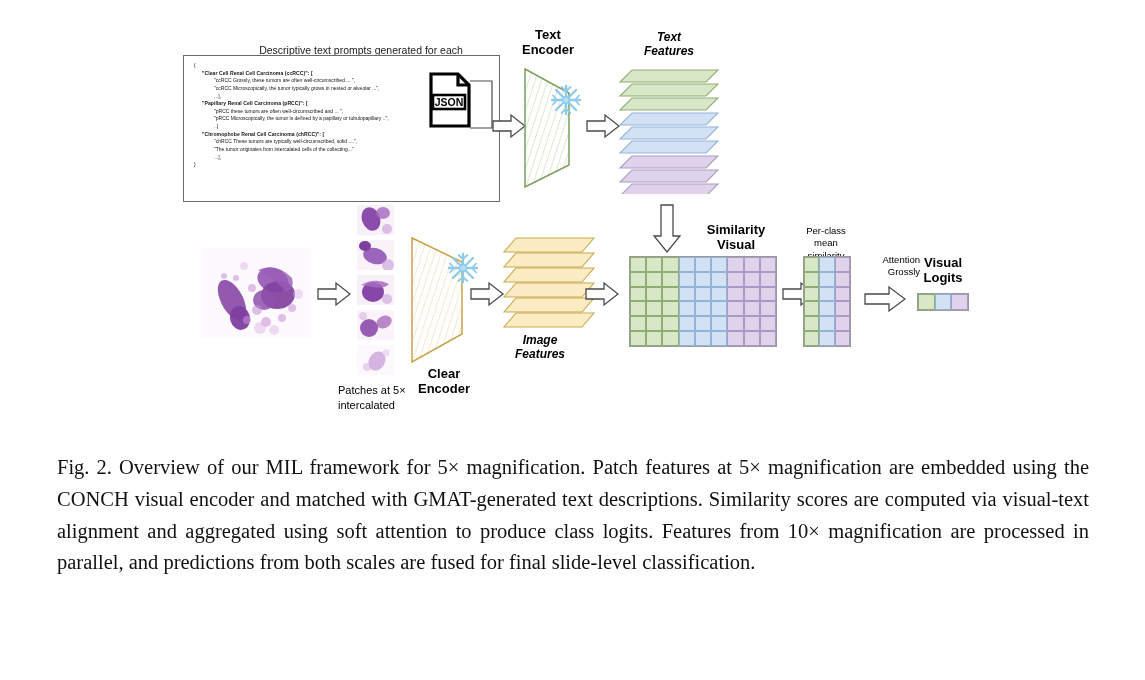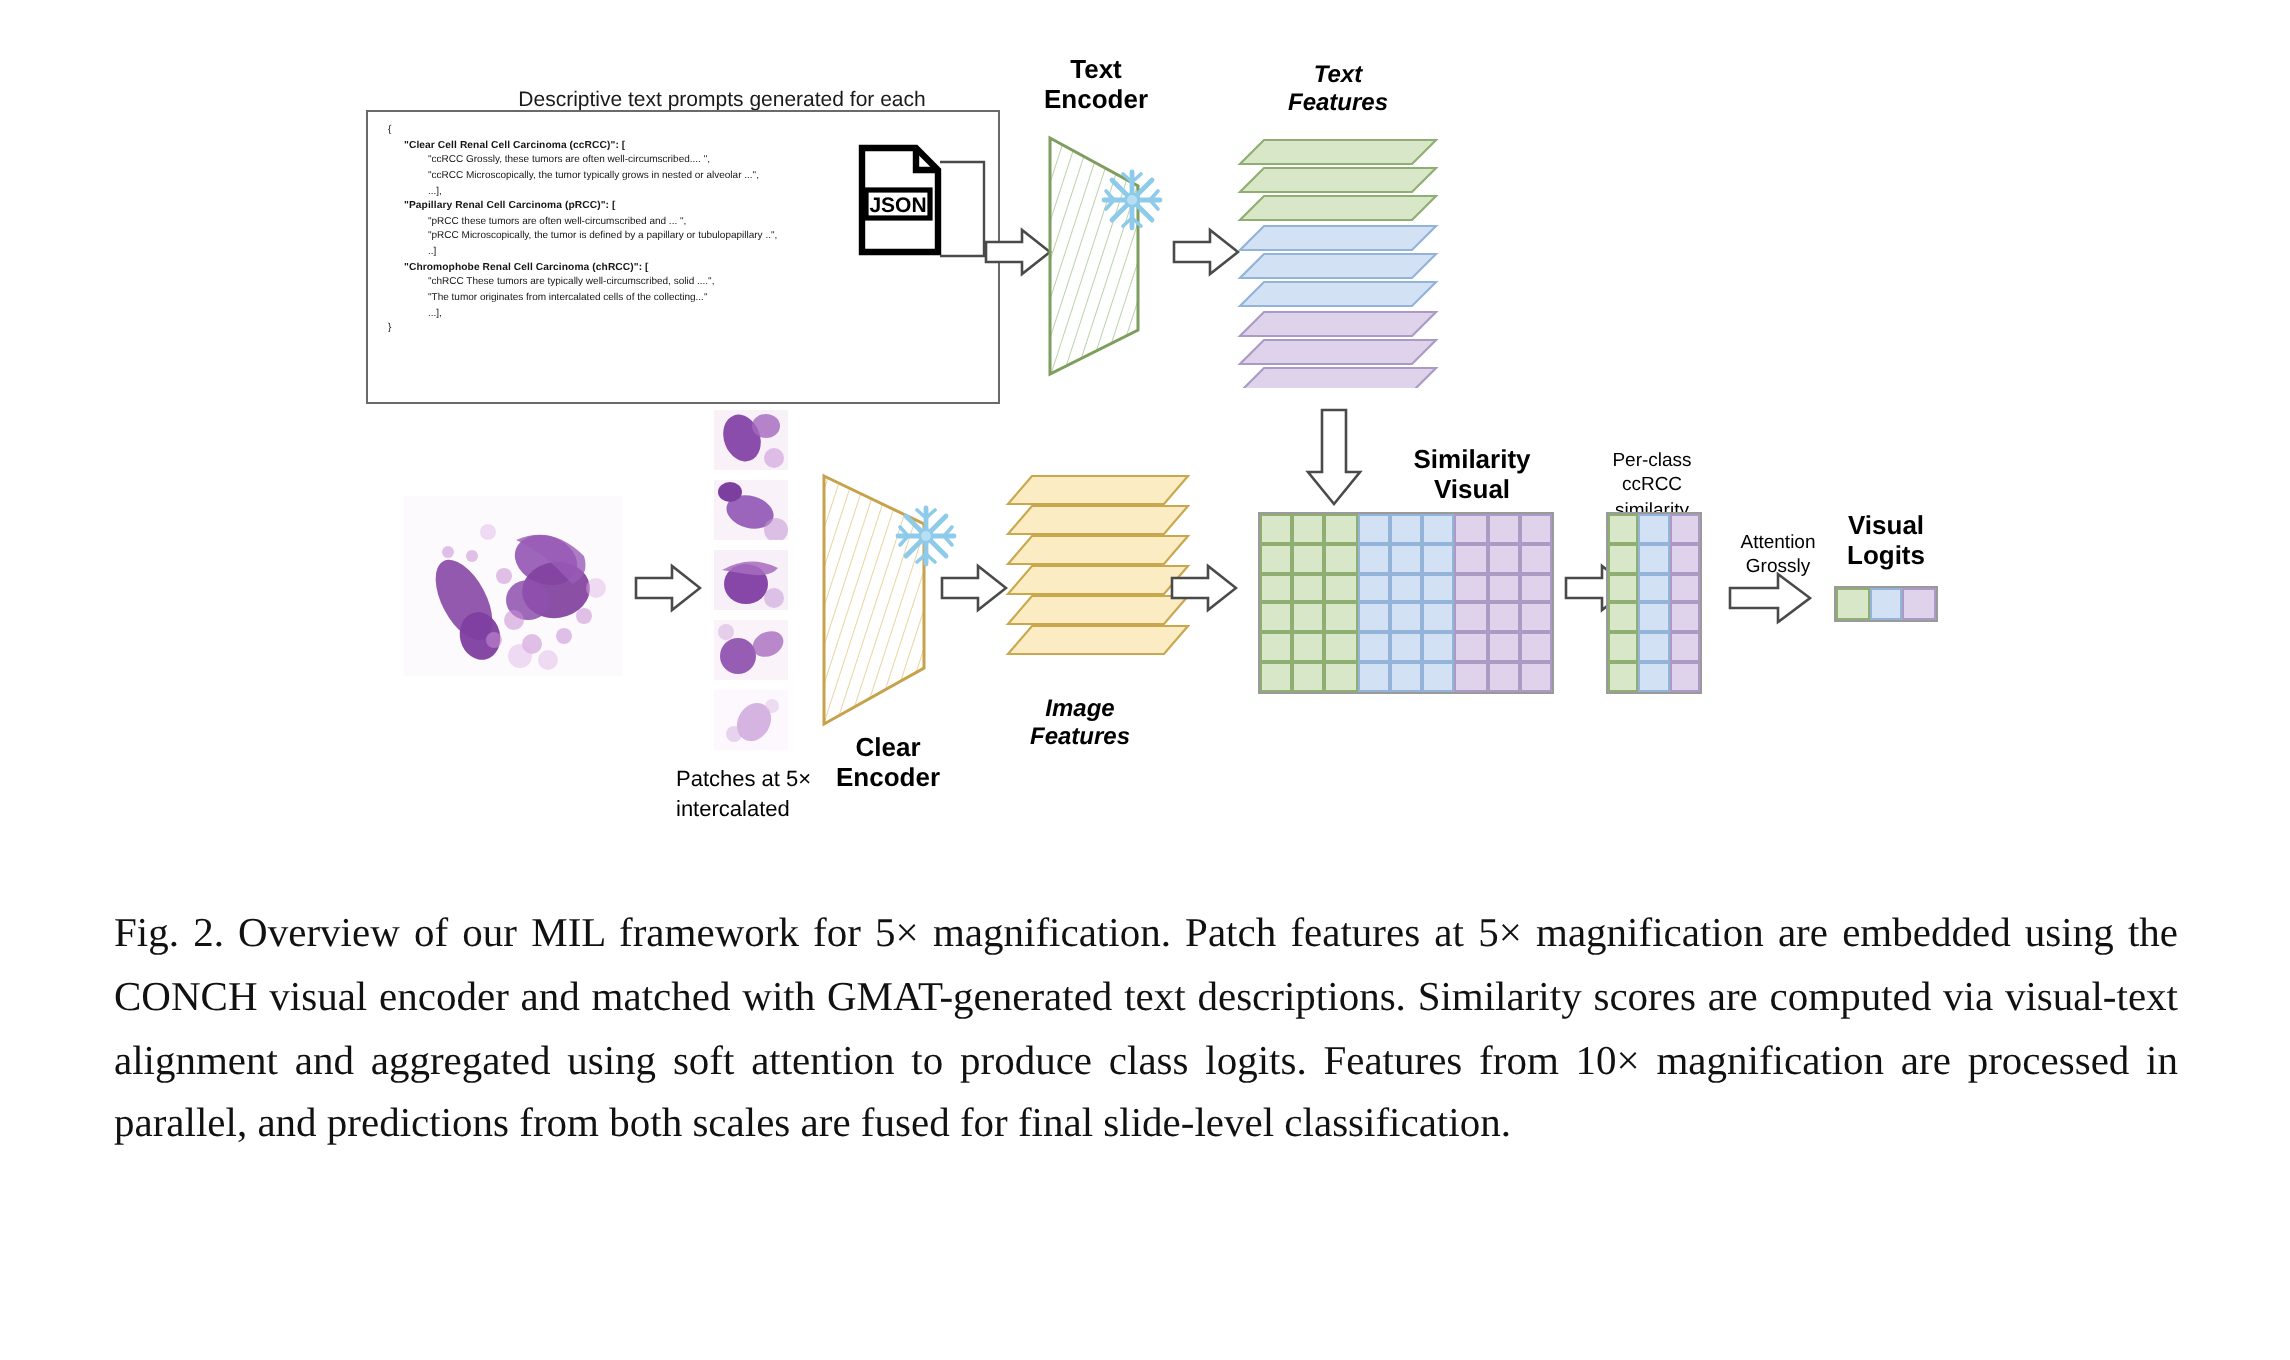--- a/index.html
+++ b/index.html
@@ -282,21 +282,21 @@
   <svg style="left:502px;top:234px;width:96px;height:100px;" viewBox="0 0 96 100">
     <g stroke="#c9a84d" stroke-width="1.1" fill="#fbecc4">
       <polygon points="14,4 92,4 80,18 2,18"></polygon>
       <polygon points="14,19 92,19 80,33 2,33"></polygon>
       <polygon points="14,34 92,34 80,48 2,48"></polygon>
       <polygon points="14,49 92,49 80,63 2,63"></polygon>
       <polygon points="14,64 92,64 80,78 2,78"></polygon>
       <polygon points="14,79 92,79 80,93 2,93"></polygon>
     </g>
   </svg>
-  <div class="lbl lbl-bolditalic" style="left:494px;top:333px;width:92px;font-size:12px;margin-top:14px;">
+  <div class="lbl lbl-bolditalic" style="left:494px;top:333px;width:92px;font-size:12px;">
     <span>Image</span><br>
     <span>Features</span>
   </div>
 
   <svg style="left:585px;top:281px;width:34px;height:26px;" viewBox="0 0 34 26">
     <path d="M1 8 H19 V2 L33 13 L19 24 V18 H1 Z" fill="#ffffff" stroke="#4a4a4a" stroke-width="1.3" stroke-linejoin="miter"></path>
   </svg>
 
   <div class="lbl lbl-bold" style="left:681px;top:222px;width:110px;font-size:13px;">
     <span>Similarity</span><br>
@@ -358,21 +358,21 @@
       <div class="cell" style="background: rgb(222, 211, 234); border: 0.6px solid rgb(171, 155, 196);"></div>
       <div class="cell" style="background: rgb(222, 211, 234); border: 0.6px solid rgb(171, 155, 196);"></div>
     </div>
 
   <svg style="left:782px;top:281px;width:34px;height:26px;" viewBox="0 0 34 26">
     <path d="M1 8 H19 V2 L33 13 L19 24 V18 H1 Z" fill="#ffffff" stroke="#4a4a4a" stroke-width="1.3" stroke-linejoin="miter"></path>
   </svg>
 
   <div class="lbl" style="left:790px;top:225px;width:72px;font-size:9.5px;line-height:1.3;">
     <span>Per-class</span><br>
-    <span>ccRCC</span><br>
+    <span>mean</span><br>
     <span>similarity</span>
   </div>
   <div class="grid" id="mean-grid" style="left:803px;top:256px;width:48px;height:91px;grid-template-columns:repeat(3,1fr);grid-template-rows:repeat(6,1fr);">
       <div class="cell" style="background: rgb(216, 231, 200); border: 0.6px solid rgb(143, 174, 114);"></div>
       <div class="cell" style="background: rgb(210, 226, 244); border: 0.6px solid rgb(147, 179, 216);"></div>
       <div class="cell" style="background: rgb(222, 211, 234); border: 0.6px solid rgb(171, 155, 196);"></div>
       <div class="cell" style="background: rgb(216, 231, 200); border: 0.6px solid rgb(143, 174, 114);"></div>
       <div class="cell" style="background: rgb(210, 226, 244); border: 0.6px solid rgb(147, 179, 216);"></div>
       <div class="cell" style="background: rgb(222, 211, 234); border: 0.6px solid rgb(171, 155, 196);"></div>
       <div class="cell" style="background: rgb(216, 231, 200); border: 0.6px solid rgb(143, 174, 114);"></div>
@@ -382,21 +382,21 @@
       <div class="cell" style="background: rgb(210, 226, 244); border: 0.6px solid rgb(147, 179, 216);"></div>
       <div class="cell" style="background: rgb(222, 211, 234); border: 0.6px solid rgb(171, 155, 196);"></div>
       <div class="cell" style="background: rgb(216, 231, 200); border: 0.6px solid rgb(143, 174, 114);"></div>
       <div class="cell" style="background: rgb(210, 226, 244); border: 0.6px solid rgb(147, 179, 216);"></div>
       <div class="cell" style="background: rgb(222, 211, 234); border: 0.6px solid rgb(171, 155, 196);"></div>
       <div class="cell" style="background: rgb(216, 231, 200); border: 0.6px solid rgb(143, 174, 114);"></div>
       <div class="cell" style="background: rgb(210, 226, 244); border: 0.6px solid rgb(147, 179, 216);"></div>
       <div class="cell" style="background: rgb(222, 211, 234); border: 0.6px solid rgb(171, 155, 196);"></div>
     </div>
 
-  <div class="lbl" style="left:858px;top:266px;width:62px;font-size:9.5px;line-height:1.3;">
+  <div class="lbl" style="left:858px;top:254px;width:62px;font-size:9.5px;line-height:1.3;text-align:right;">
     <span>Attention</span><br>
     <span>Grossly</span>
   </div>
   <svg style="left:864px;top:285px;width:42px;height:28px;" viewBox="0 0 42 28">
     <path d="M1 9 H25 V2 L41 14 L25 26 V19 H1 Z" fill="#ffffff" stroke="#4a4a4a" stroke-width="1.3" stroke-linejoin="miter"></path>
   </svg>
 
   <div class="lbl lbl-bold" style="left:906px;top:255px;width:74px;font-size:13px;">
     <span>Visual</span><br>
     <span>Logits</span>

